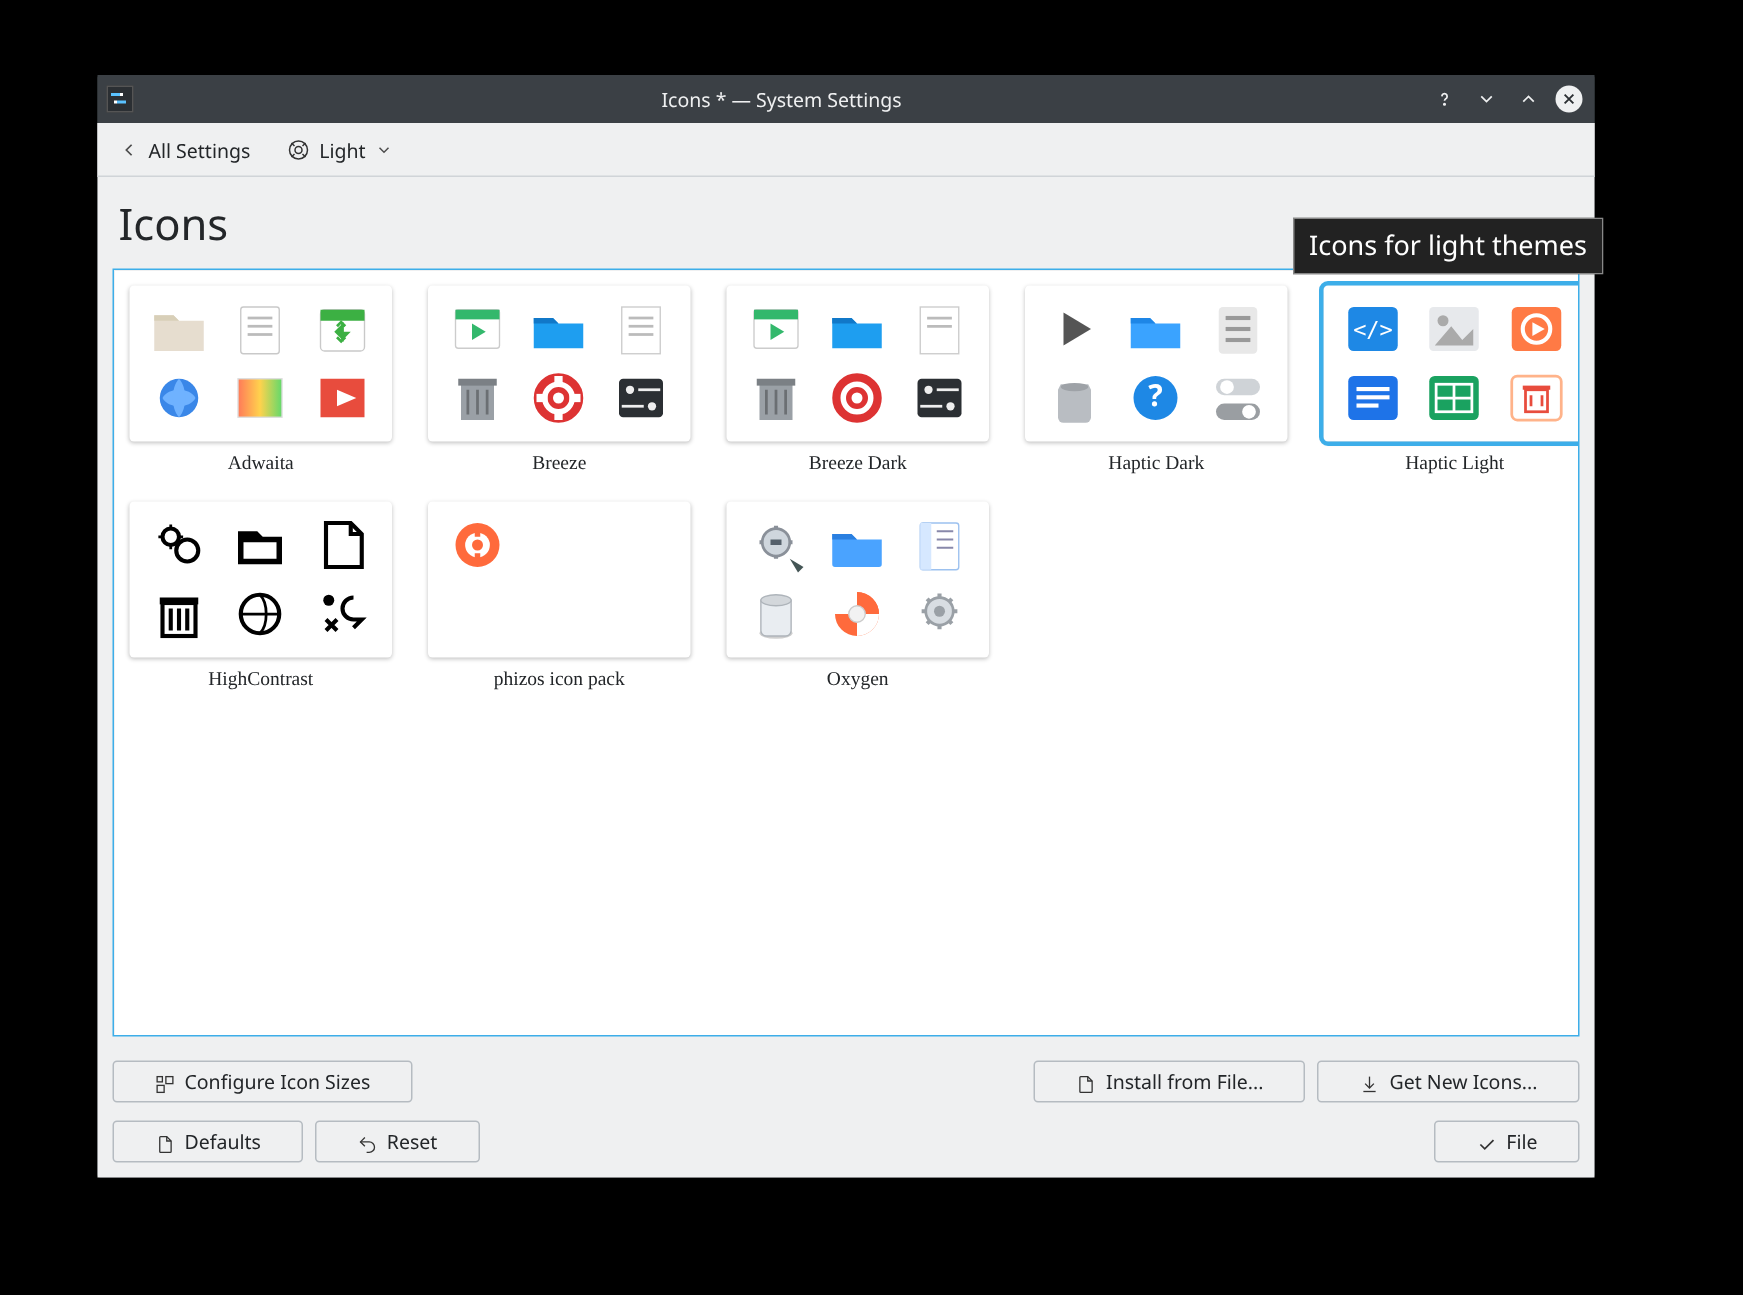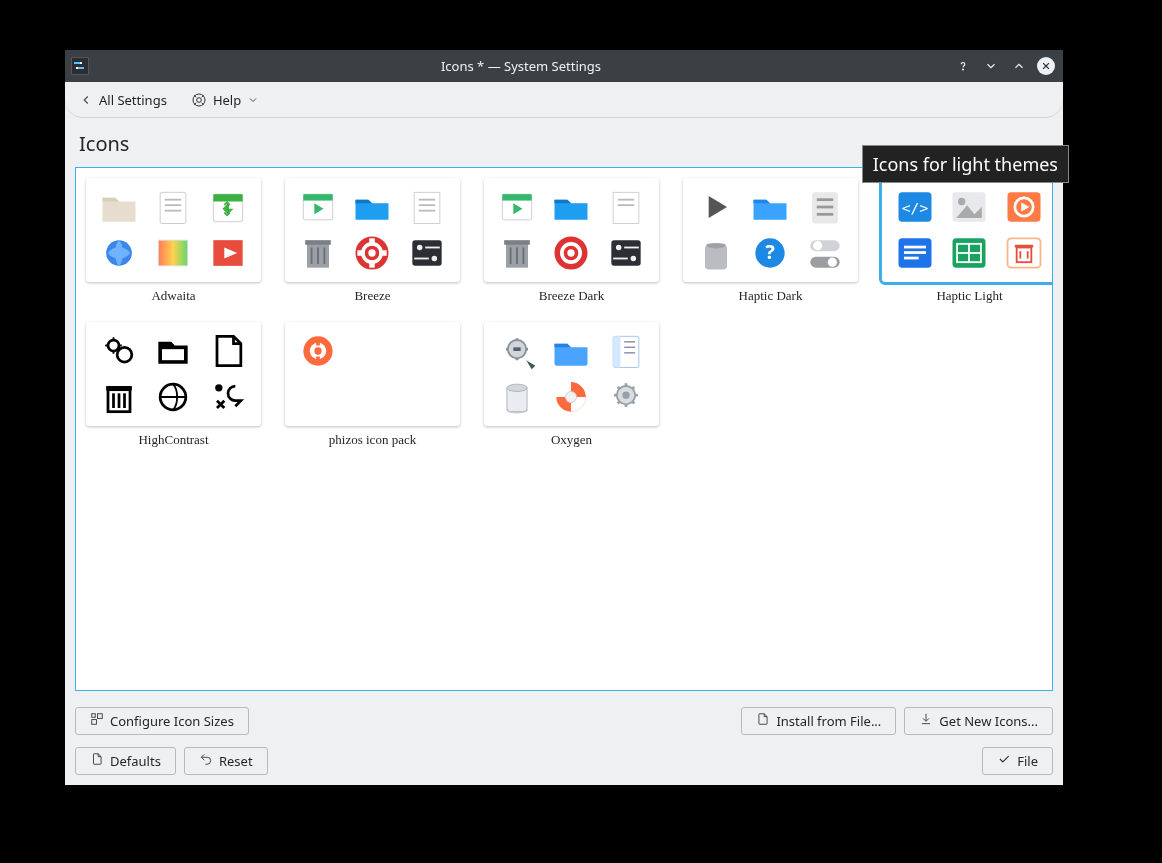--- a/index.html
+++ b/index.html
@@ -15,40 +15,40 @@
   }
   .titlebar .app-icon {
     width:18px; height:18px; margin-left:6px; background:#2b2f33; border:1px solid #555; display:flex; align-items:center; justify-content:center;
   }
   .titlebar .app-icon svg { display:block; }
   .titlebar .title { flex:1; text-align:center; }
   .titlebar .controls { display:flex; align-items:center; gap:8px; margin-right:8px; }
   .titlebar .ctrl { width:20px; height:20px; display:flex; align-items:center; justify-content:center; color:#eff0f1; cursor:pointer; }
   .titlebar .close { width:18px; height:18px; border-radius:50%; background:#eff0f1; color:#2b2f33; display:flex; align-items:center; justify-content:center; }
   .frame { flex:1; background:#eff0f1; display:flex; flex-direction:column; }
-  .toolbar { height:36px; border-bottom:1px solid #d0d4d8; display:flex; align-items:center; padding:0 8px; gap:12px; background:#eff0f1;border-radius:18px; }
+  .toolbar { height:36px; border-bottom:1px solid #d0d4d8; display:flex; align-items:center; padding:0 8px; gap:12px; background:#eff0f1; }
   .toolbtn { display:flex; align-items:center; gap:6px; padding:4px 6px; cursor:pointer; }
   .toolbtn svg { display:block; }
-  .page-title { font-size:20px; padding:12px 14px 4px 14px; }
+  .page-title { font-size:29px; padding:12px 14px 4px 14px; }
   .grid-wrap { margin:6px 10px 10px 10px; border:1px solid #3daee9; background:#fff; padding:10px; flex:1; overflow:auto; }
   .grid { display:grid; grid-template-columns: repeat(5, 1fr); gap:18px 24px; align-content:start; }
   .card { display:flex; flex-direction:column; align-items:center; gap:6px; cursor:pointer; }
   .thumb {
     width:175px; height:104px; background:#fff; border-radius:3px;
     box-shadow:0 1px 3px rgba(0,0,0,0.25); display:grid;
     grid-template-columns:repeat(3,1fr); grid-template-rows:repeat(2,1fr);
     align-items:center; justify-items:center; padding:6px;
   }
   .thumb.selected { outline:3px solid #3daee9; outline-offset:0; border-radius:3px; }
   .card-label { font-size:13px;font-family:Liberation Serif, serif; }
   .thumb .ico { width:44px; height:44px; display:flex; align-items:center; justify-content:center; }
   .action-row { display:flex; align-items:center; padding:6px 10px; gap:8px; }
   .action-row .spacer { flex:1; }
   .btn {
-    display:flex; align-items:flex-start; gap:6px; padding:4px 14px; border:1px solid #b5bbc1;
+    display:flex; align-items:flex-end; gap:6px; padding:4px 27px; border:1px solid #b5bbc1;
     background:#eff0f1; border-radius:3px; cursor:pointer; font-size:13px;
   }
   .bottom-row { display:flex; align-items:center; padding:6px 10px 10px 10px; gap:8px; }
   .bottom-row .spacer { flex:1; }
   .tooltip {
     position:absolute; right:-6px; top:95px; transform:translateX(0);
     background:#222; color:#fff; padding:6px 10px; border:1px solid #888; font-size:18px;
     white-space:nowrap;
   }
 </style>
@@ -100,21 +100,21 @@
             <path d="M15 6l-6 6 6 6"></path>
           </svg>
         <span>All Settings</span>
       </div>
       <div class="toolbtn">
         <svg width="16" height="16" viewBox="0 0 24 24" fill="none" stroke="#333" stroke-width="1.5">
             <circle cx="12" cy="12" r="9"></circle>
             <circle cx="12" cy="12" r="3.5"></circle>
             <path d="M5 5l3 3M19 5l-3 3M5 19l3-3M19 19l-3-3"></path>
           </svg>
-        <span>Help</span>
+        <span>Light</span>
         <svg width="12" height="12" viewBox="0 0 24 24" fill="none" stroke="#4d4d4d" stroke-width="2">
             <path d="M6 9l6 6 6-6"></path>
           </svg>
       </div>
     </div>
 
     <div class="page-title">Icons</div>
 
     <div class="grid-wrap">
       <div class="grid" id="grid">

